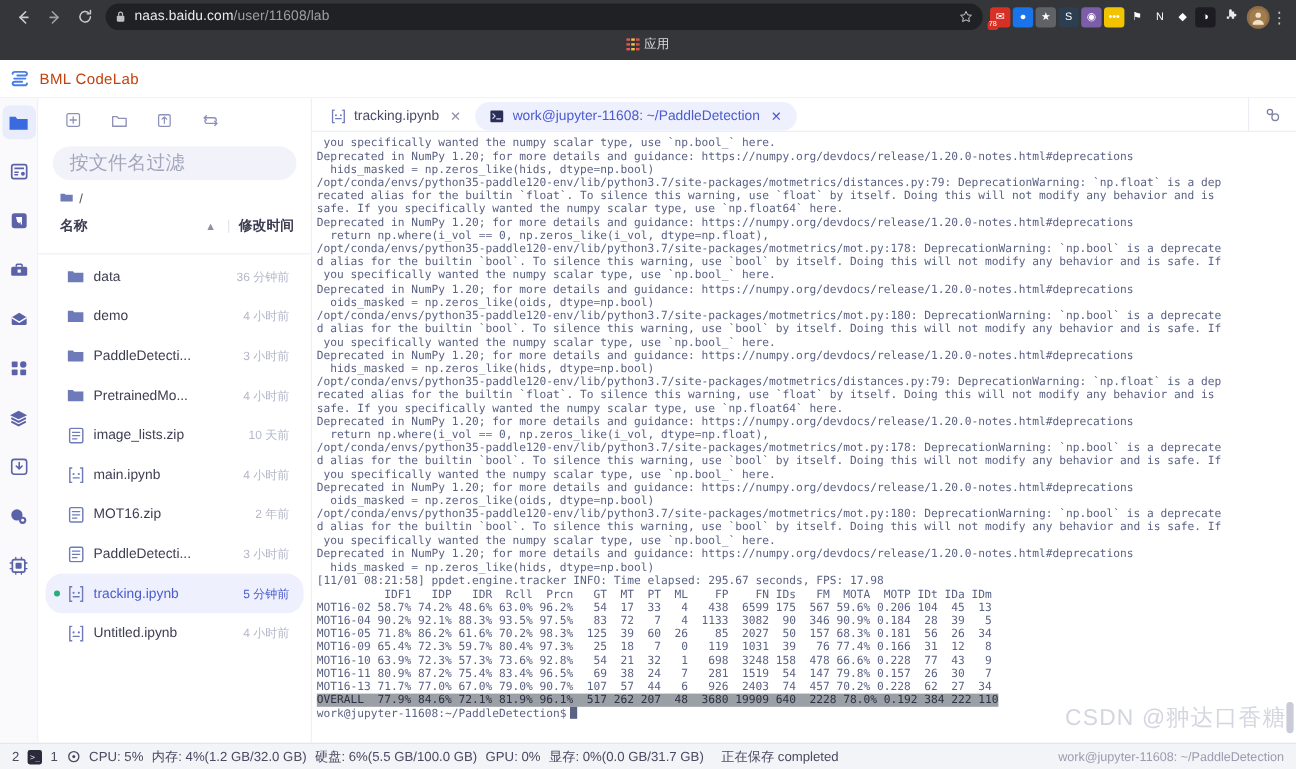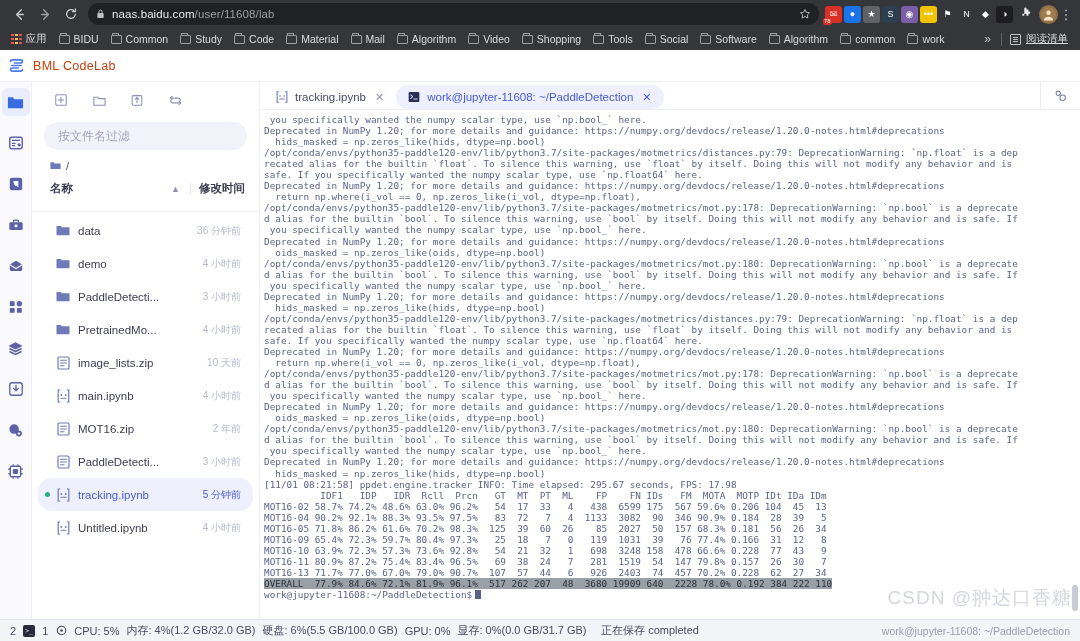--- a/index.html
+++ b/index.html
@@ -65,20 +65,21 @@
   
   .bookmarks-row {
     height: 22px;
     display: flex;
     align-items: center;
     padding: 0 6px;
     gap: 2px;
     font-size: 10.5px;
     color: #dadce0;
     overflow: hidden;
+    flex-direction: column;
   }
   .bm {
     display: flex; align-items: center; gap: 4px;
     padding: 2px 5px; border-radius: 3px;
     white-space: nowrap; flex: none;
   }
   .bm-folder {
     width: 11px; height: 9px;
     border: 1px solid #9aa0a6; border-radius: 1px;
     position: relative; flex:none;
@@ -167,21 +168,21 @@
   .fb-tool {
     width: 34px;height:28px; display:flex;align-items:center;justify-content:center;
     border-radius:4px;
   }
   .fb-filter {
     margin: 4px 12px 10px 12px;
     height: 28px; border-radius: 14px;
     background: #f2f3fa;
     display:flex; align-items:center;
     padding: 0 14px;
-    font-size: 12px; color: #a3a6bb;
+    font-size: 16px; color: #a3a6bb;
   }
   .fb-breadcrumb {
     display:flex;align-items:center;gap:5px;
     padding: 0 12px 6px 18px;
     font-size:11px;color:#555;
   }
   .fb-headrow {
     display:flex;align-items:center;
     padding: 3px 14px 15px 18px;
     font-size:11.5px;color:#3d3d52;font-weight:bold;

